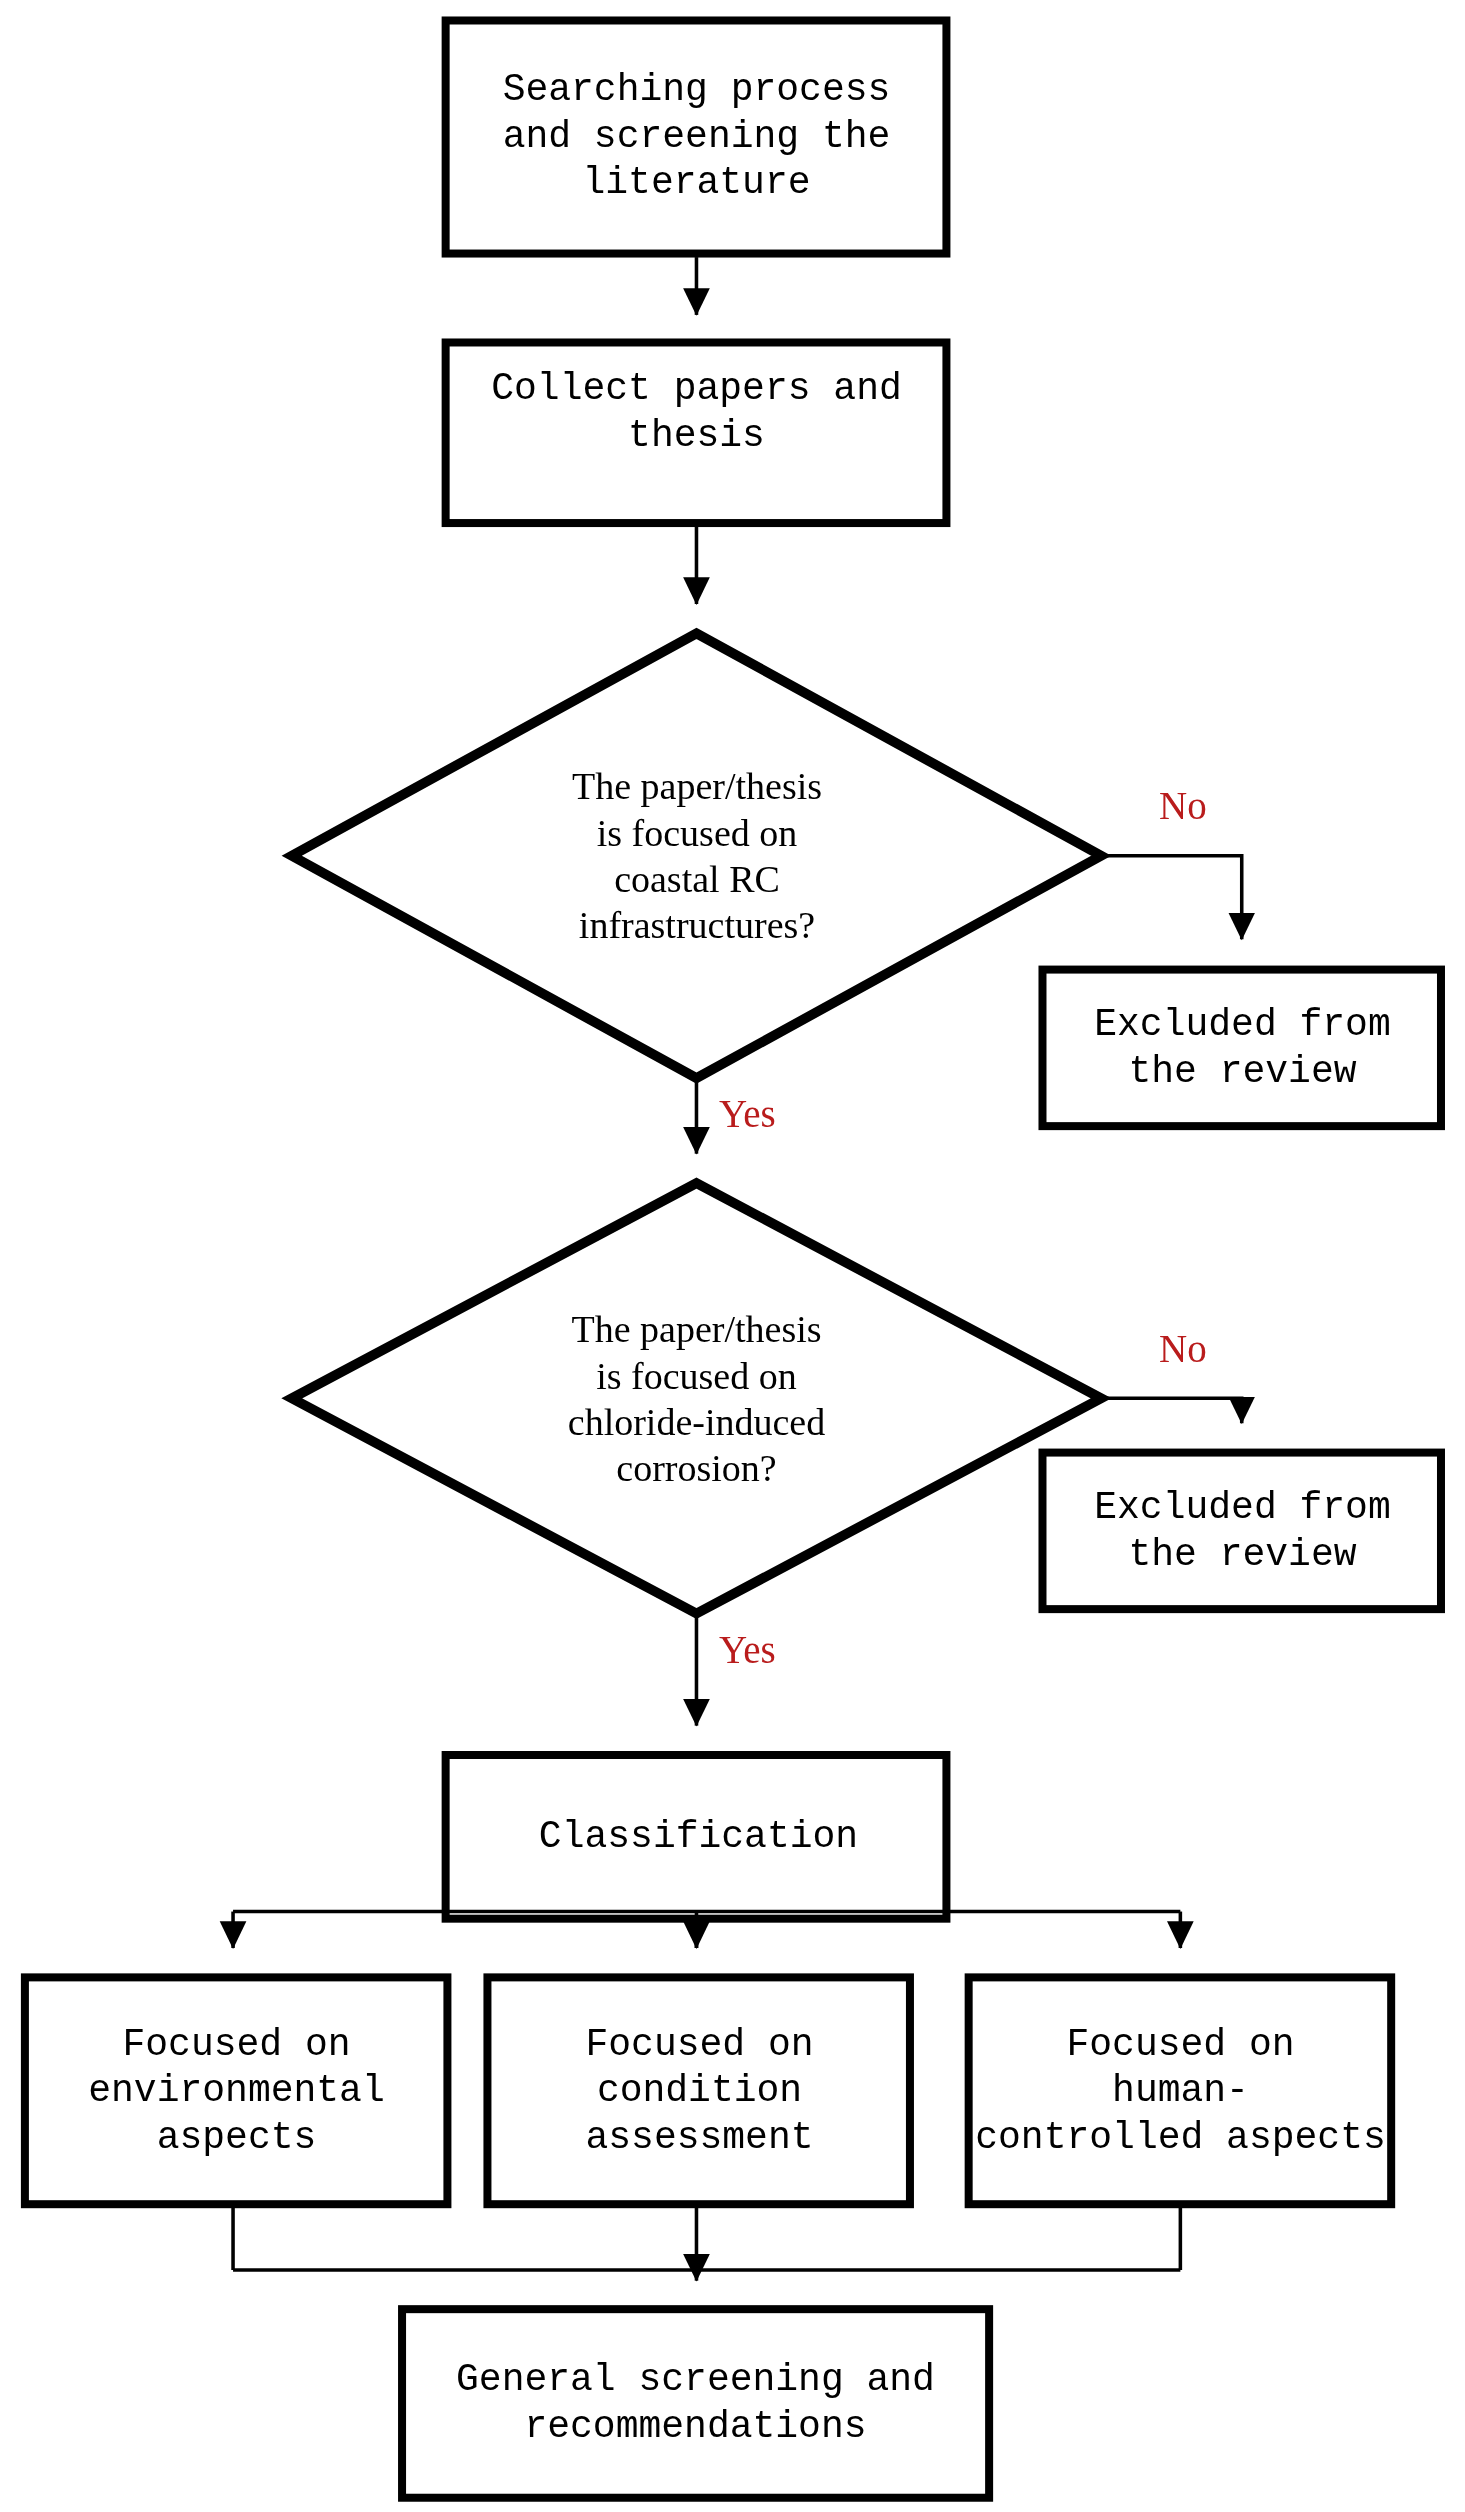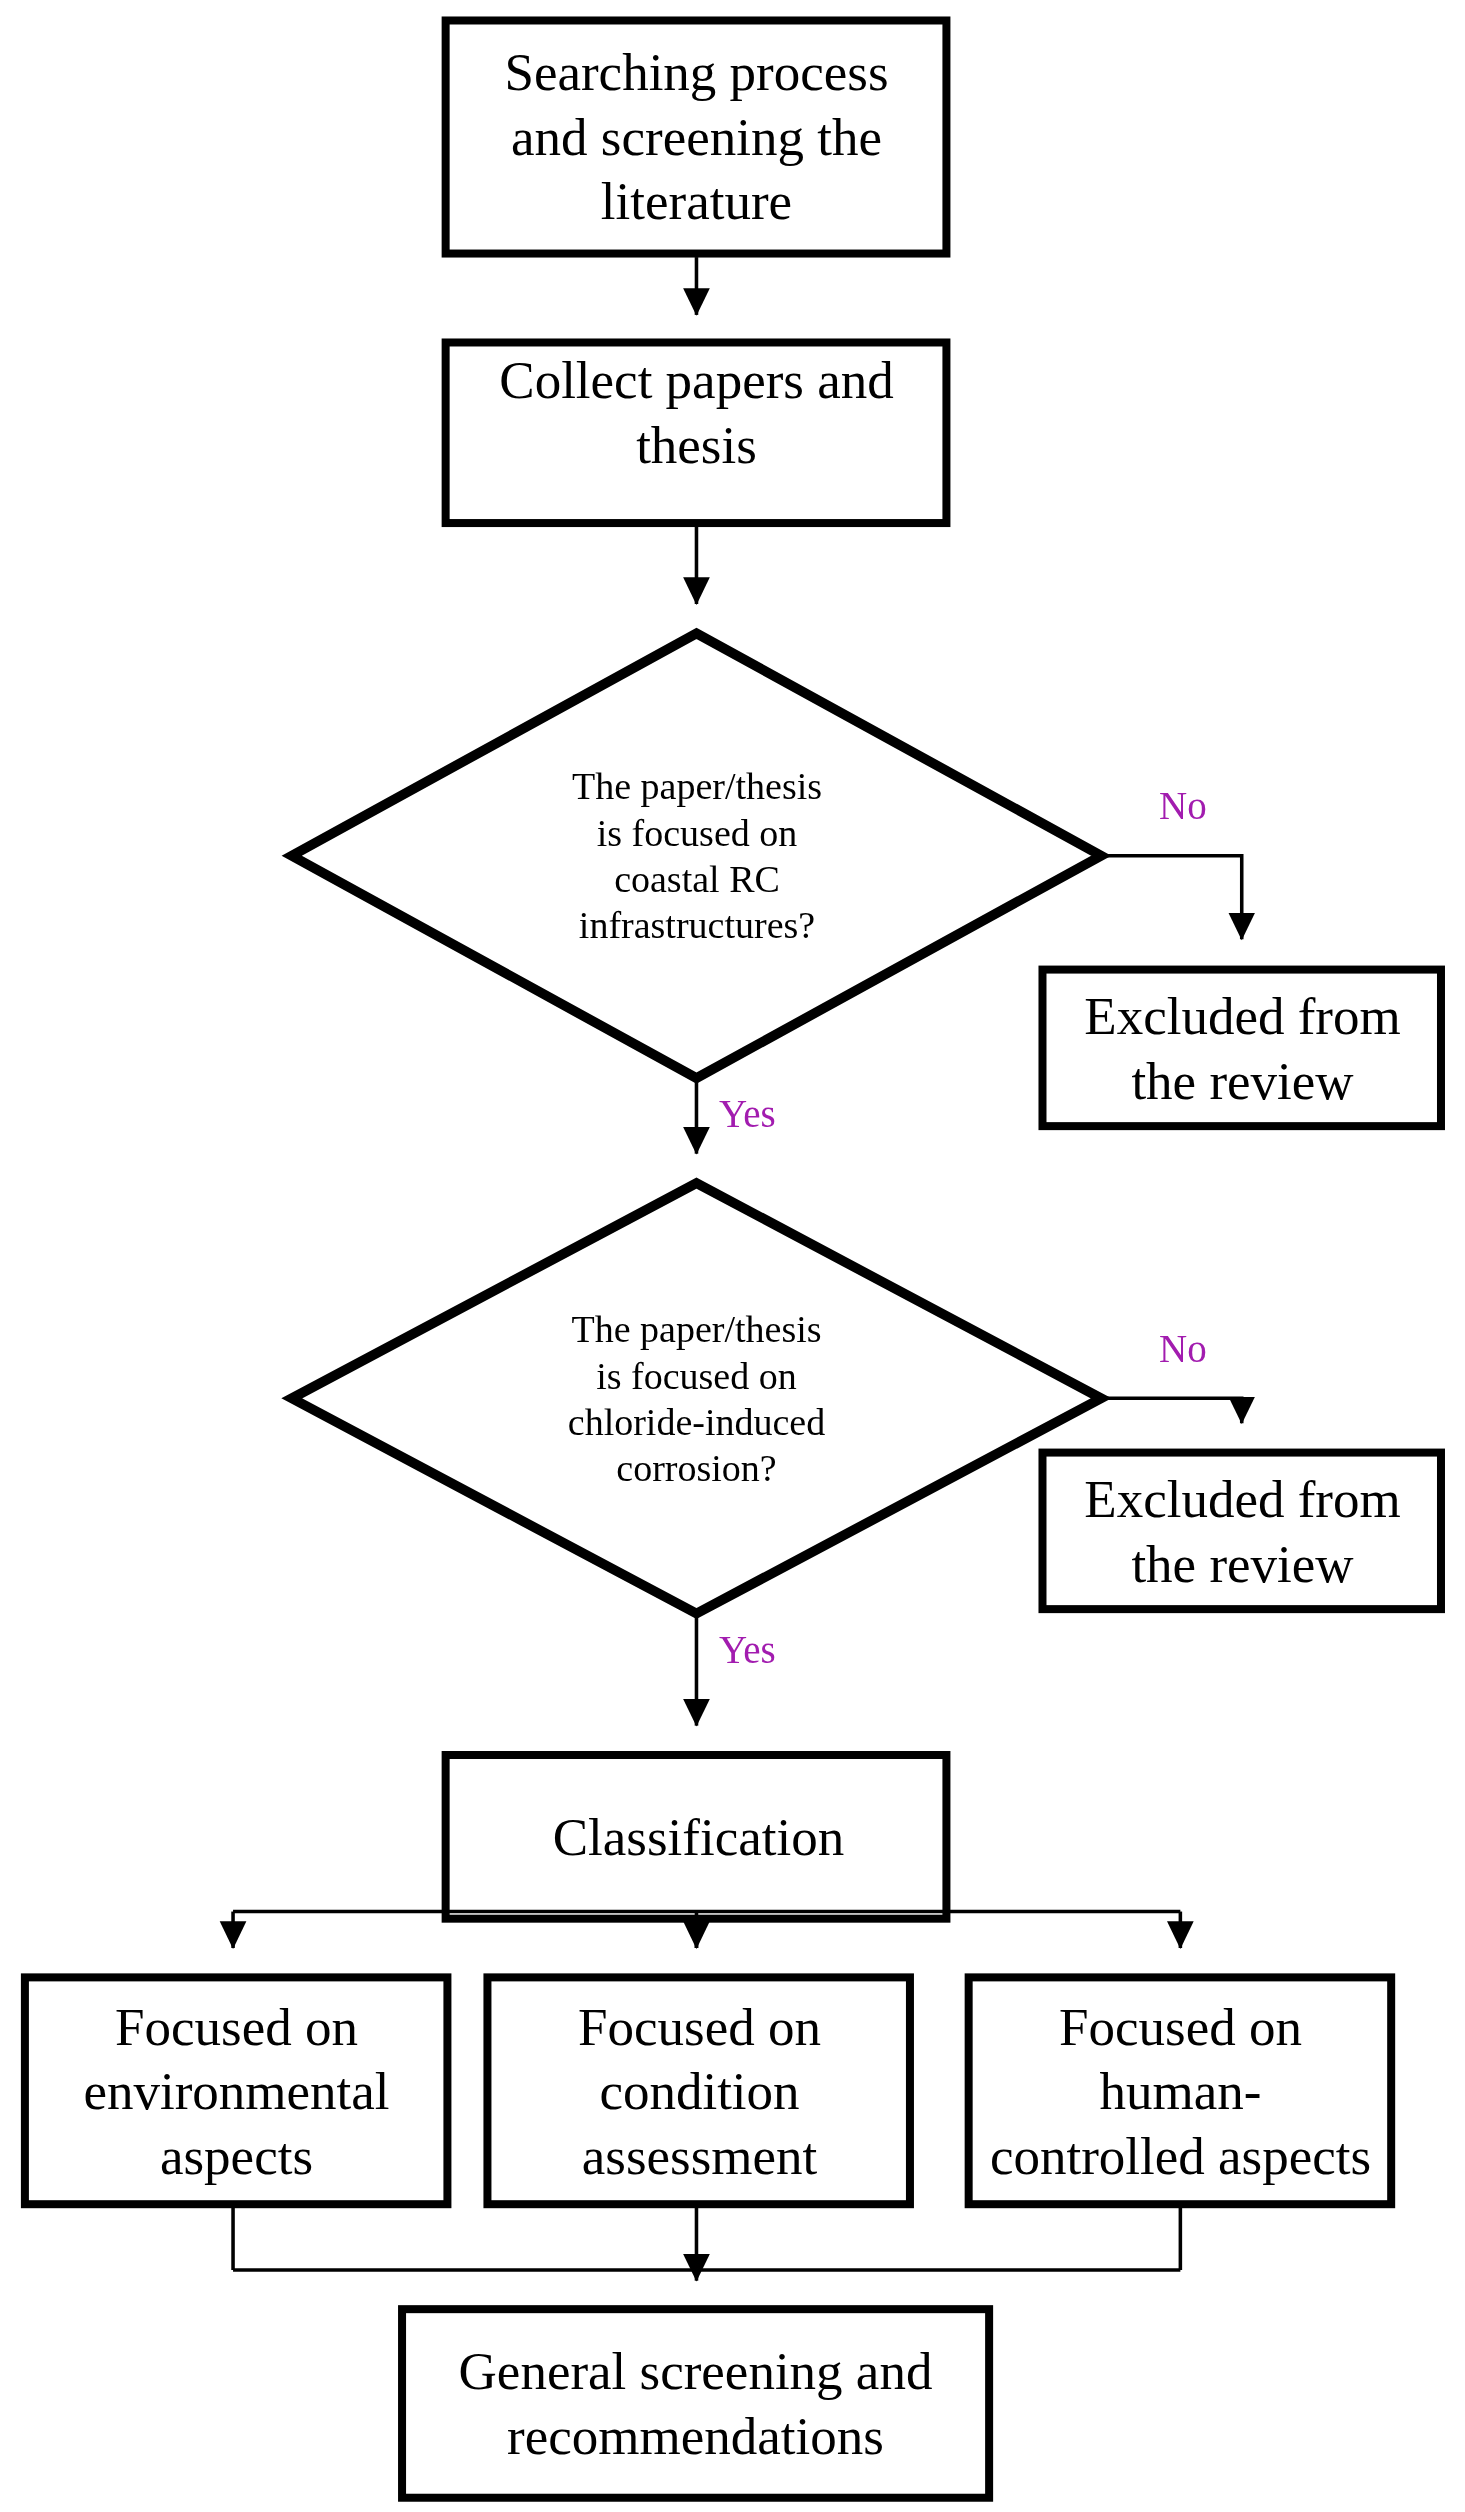--- a/index.html
+++ b/index.html
@@ -33,25 +33,25 @@
     display: flex;
     align-items: center;
     justify-content: center;
     text-align: center;
     color: #000000;
     font-family: "Liberation Serif", "DejaVu Serif", serif;
     line-height: 1.22;
     white-space: pre-line;
     pointer-events: none;
   }
-  .box-text   { font-size: 53px; }
+  .box-text   { font-size: 38px; font-family: Liberation Mono, monospace; }
   .dia-text   { font-size: 38px; }
   .edge-label {
     position: absolute;
-    color: #a21caf;
+    color: #b91c1c;
     font-family: "Liberation Serif", "DejaVu Serif", serif;
     font-size: 39px;
     line-height: 1;
   }
 </style>
 </head>
 <body>
 
 <div id="flowchart-root">
 

